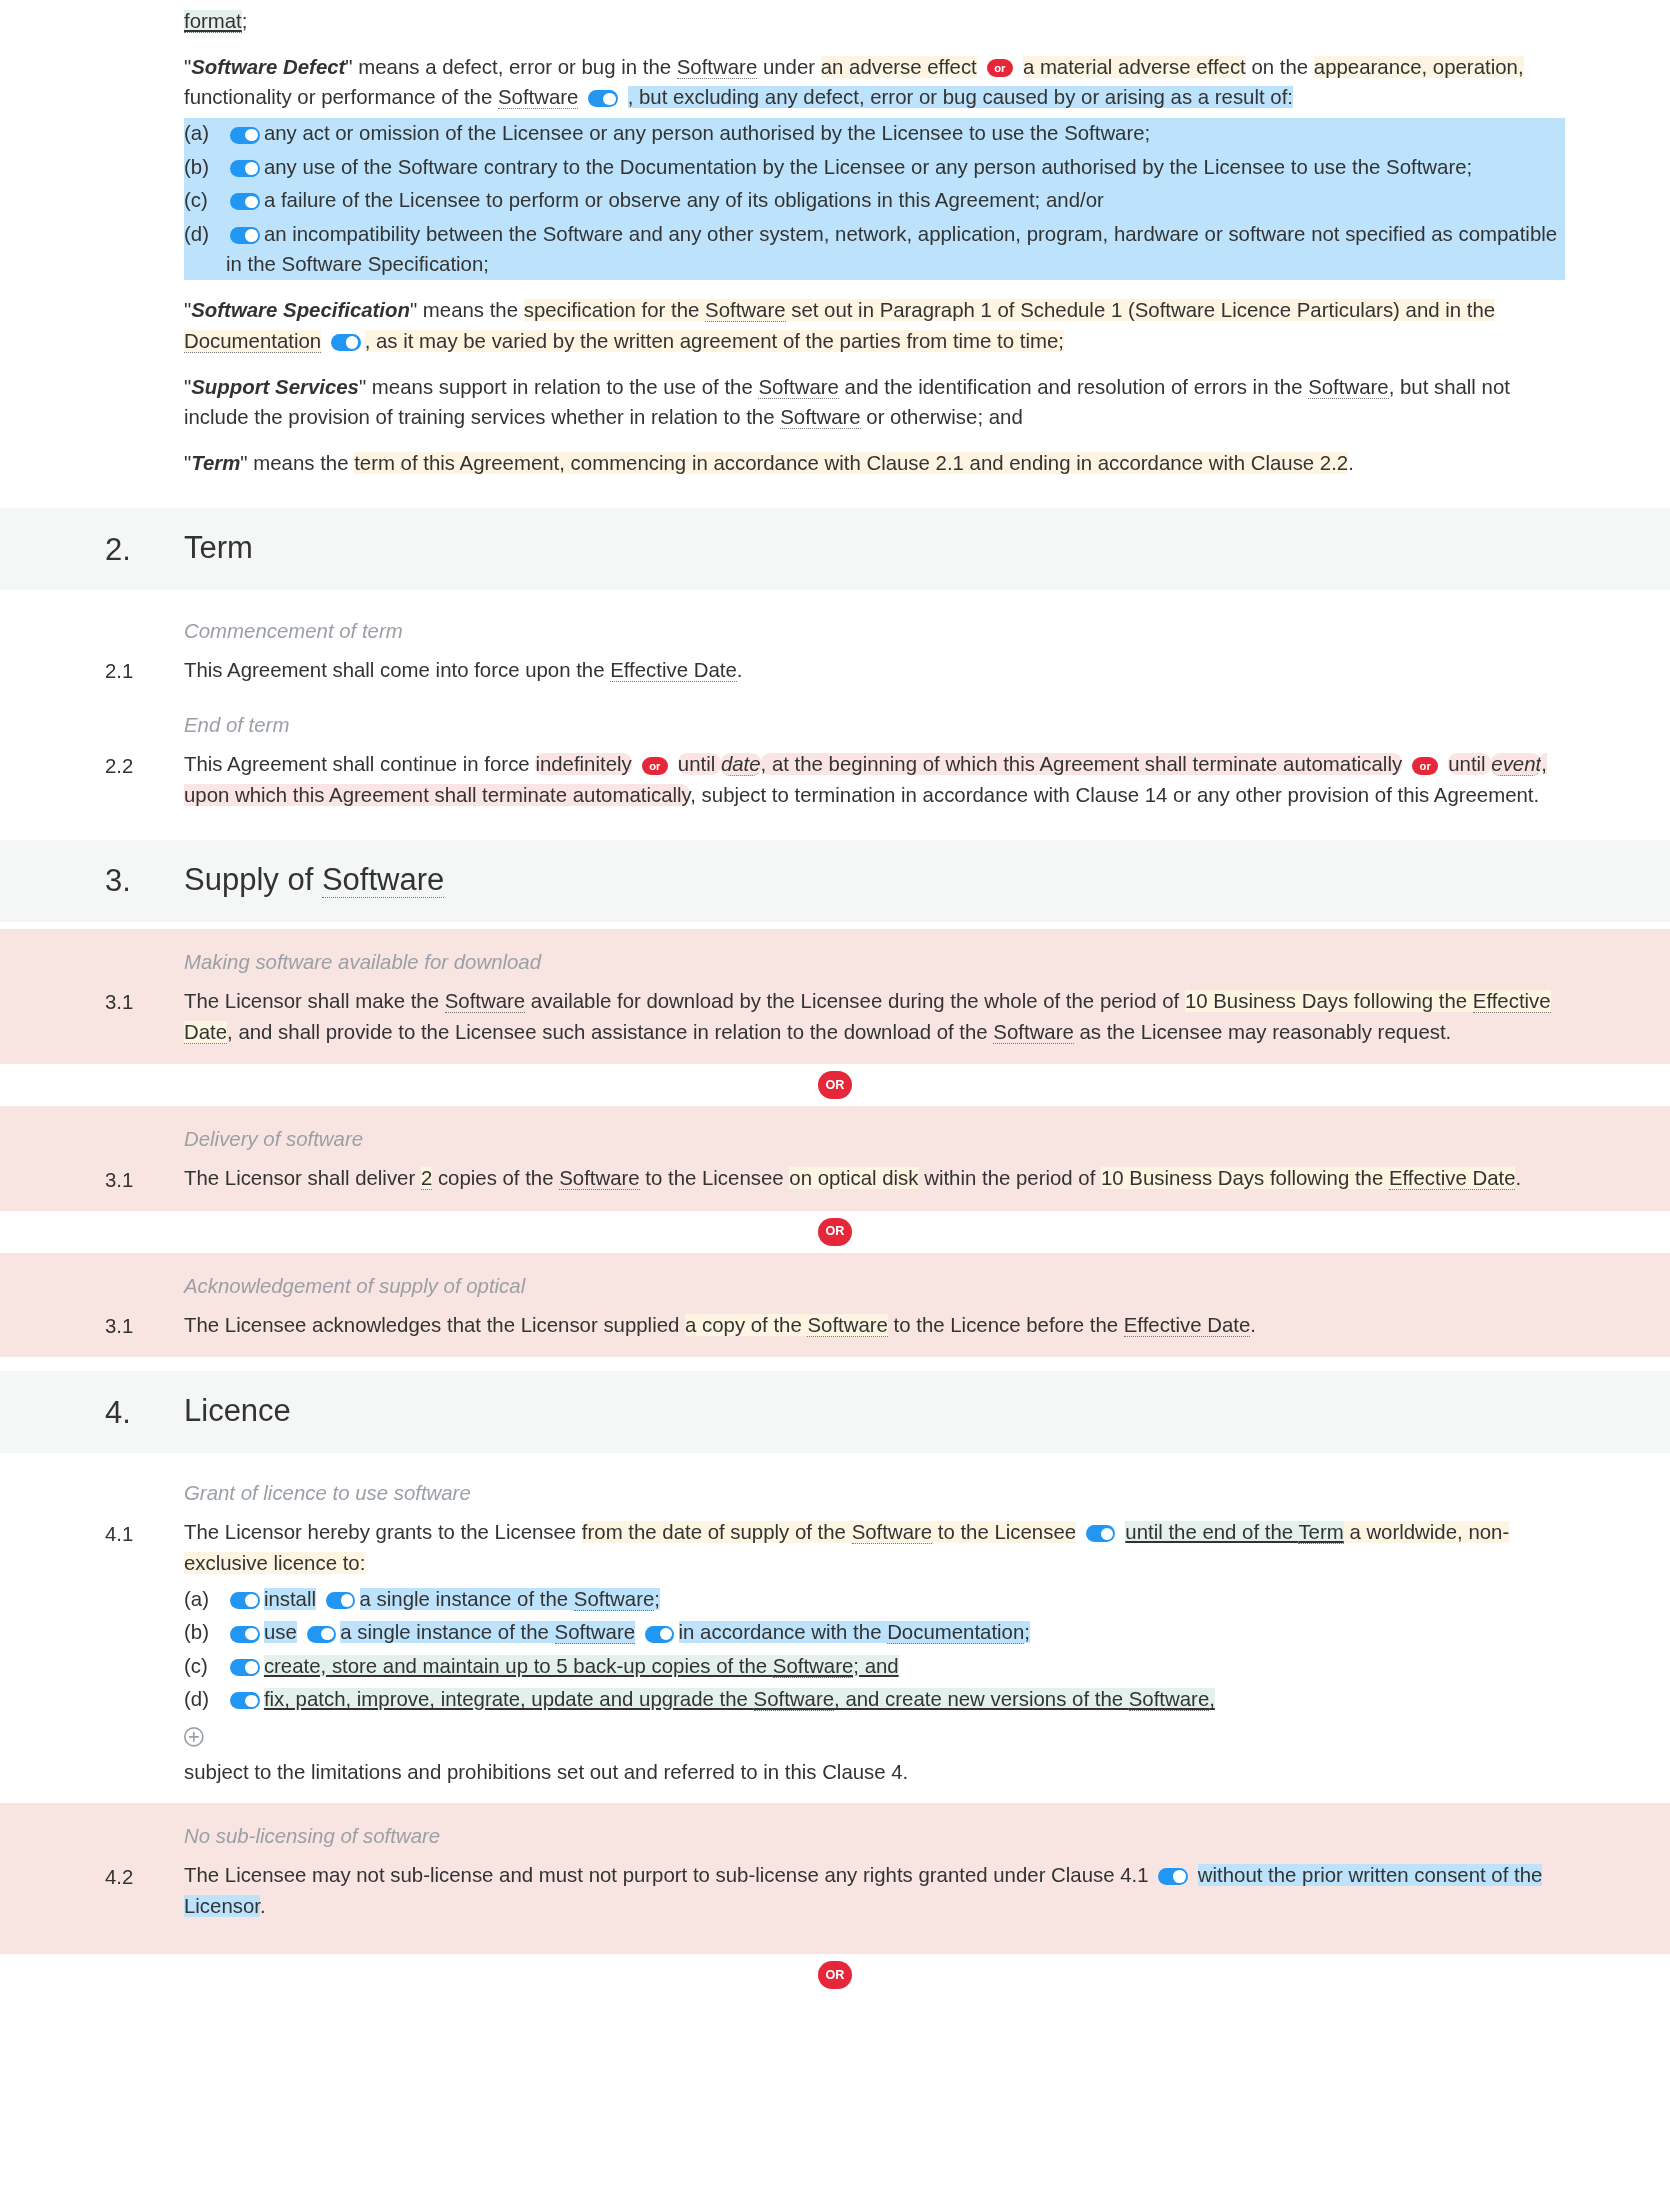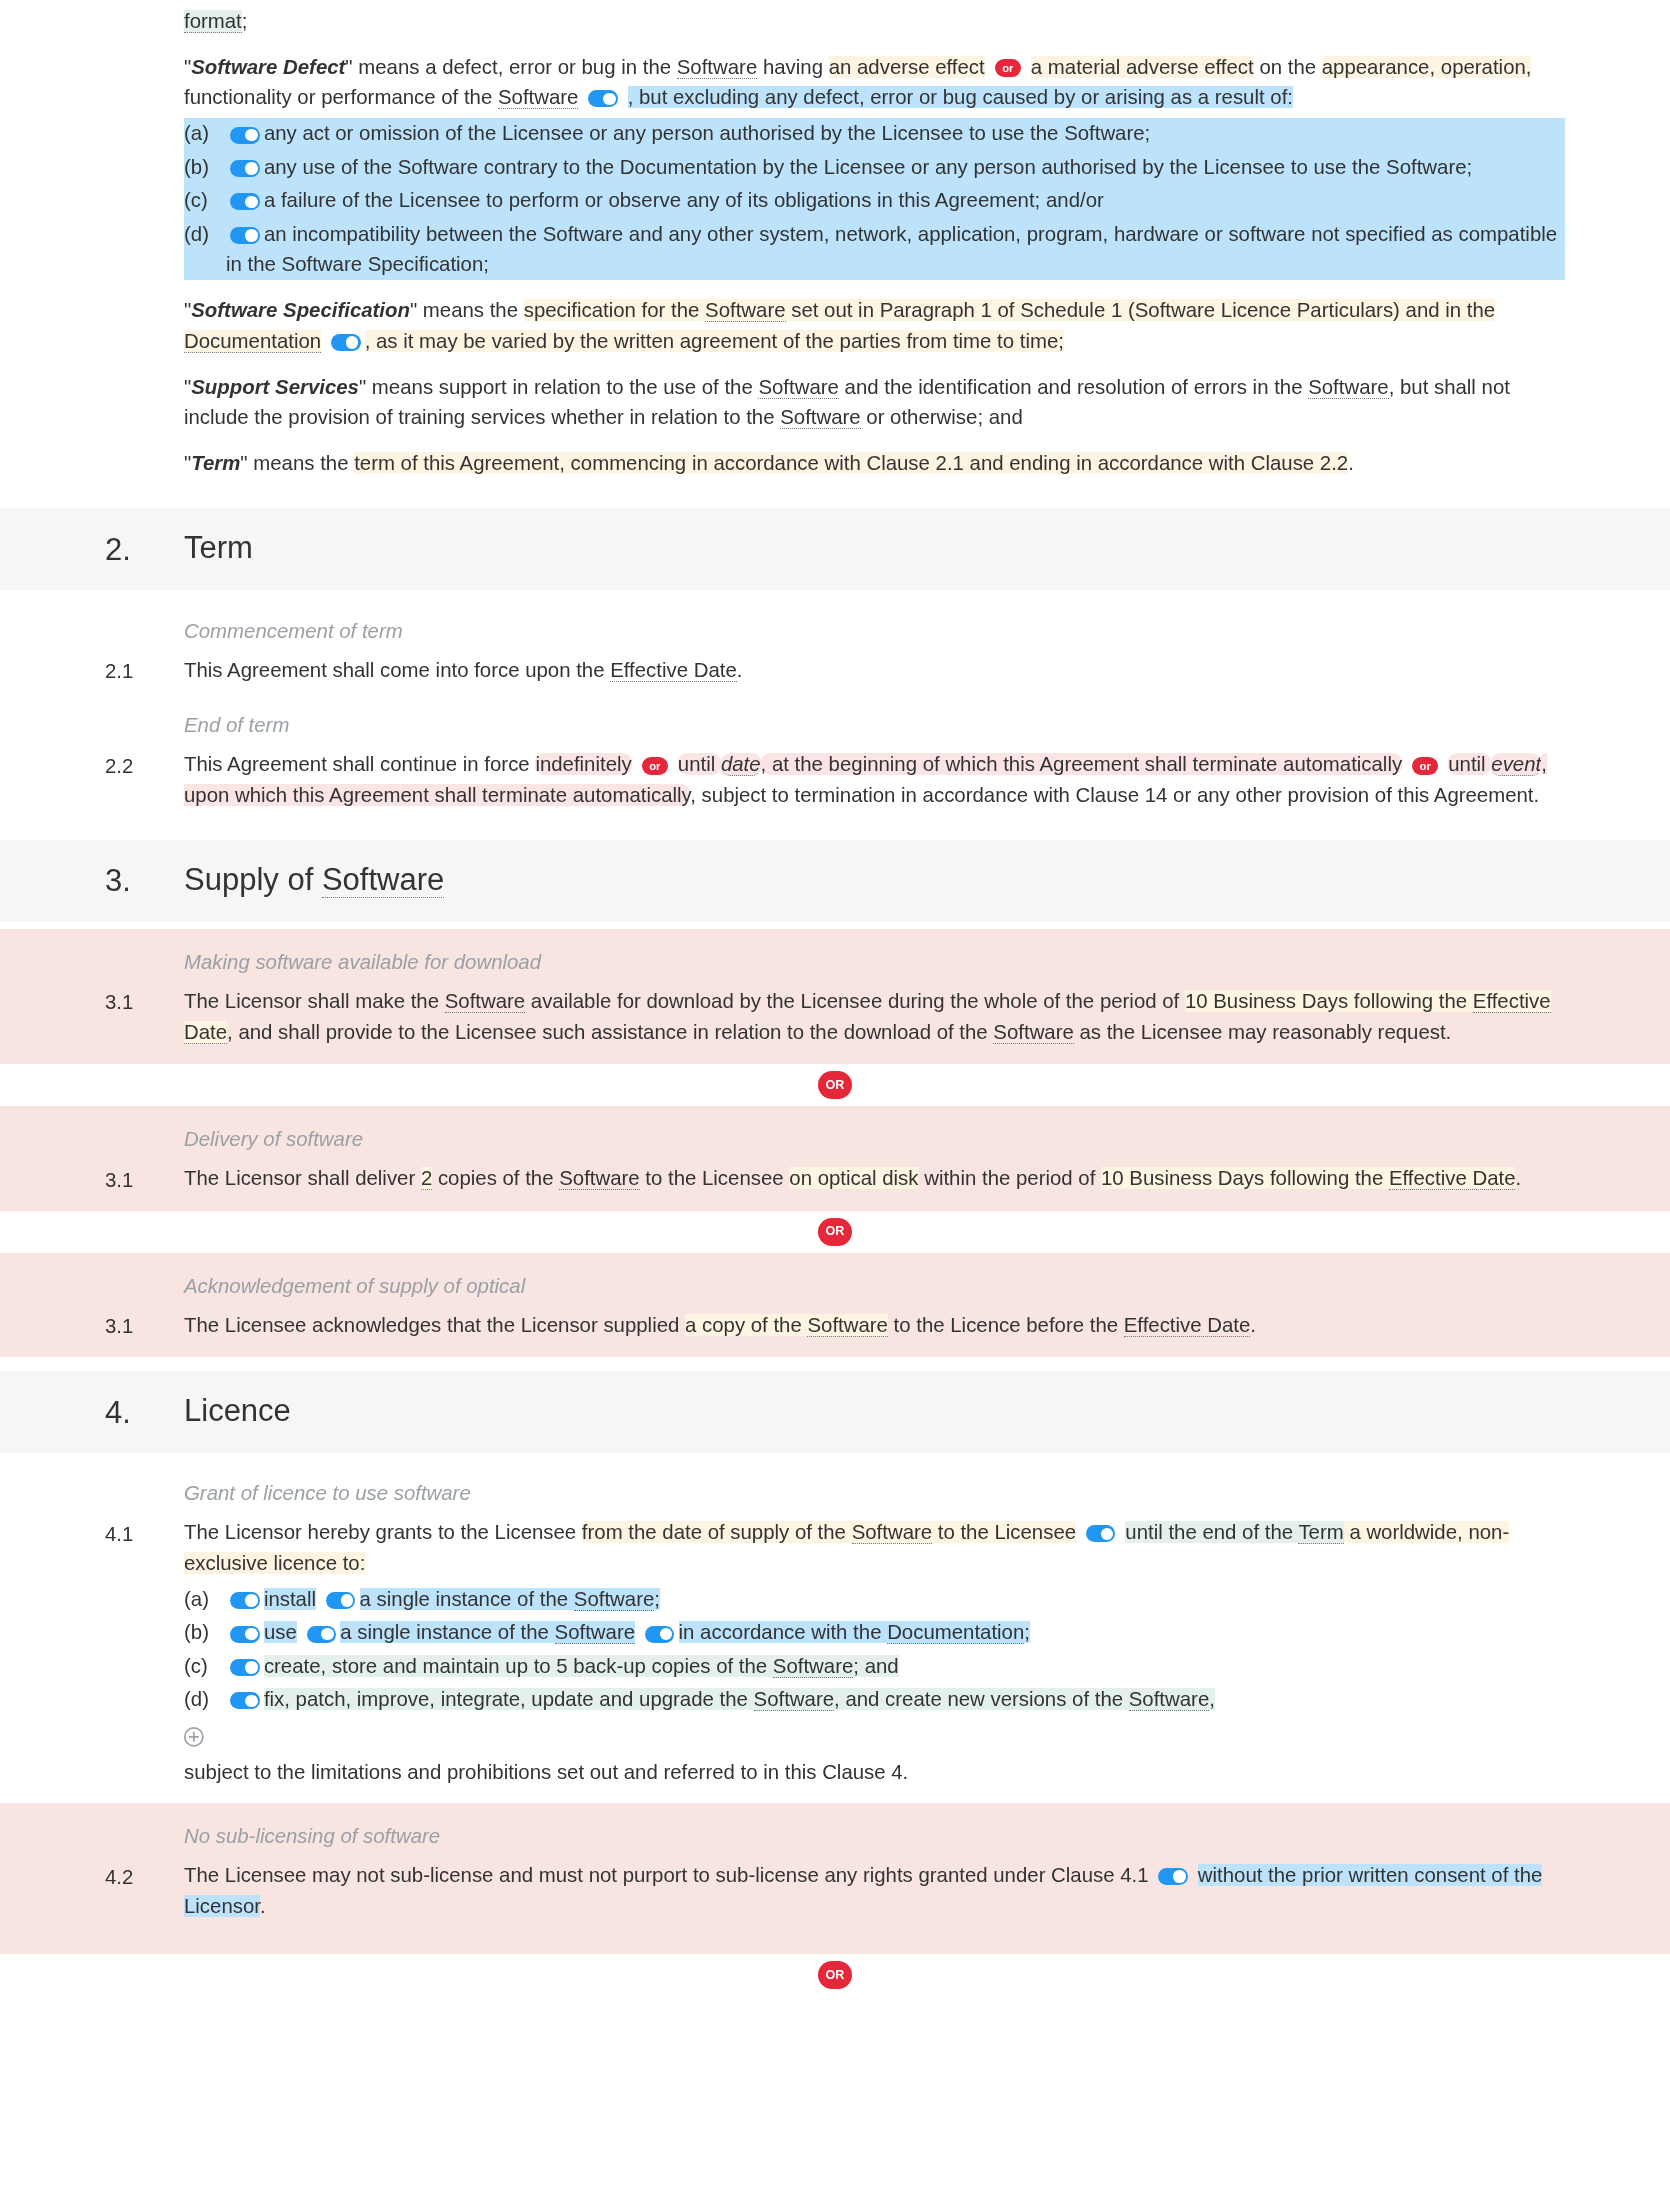--- a/index.html
+++ b/index.html
@@ -27,21 +27,21 @@
   .clause{padding:0 105px;}
   .row{display:flex;align-items:flex-start;}
   .num{flex:0 0 79px;min-width:79px;padding-top:1.4px;}
   .body{flex:1;}
   .para{margin:0 0 15.4px 0;}
   .underline{border-bottom:0.7px dotted #777;}
   .bi{font-style:italic;font-weight:700;}
   .it{font-style:italic;}
 
   .hl-y{background:var(--hl-yellow);}
-  .hl-g{background:var(--hl-green);}
+  .hl-g{background:var(--hl-green);text-decoration:underline;}
   .hl-b{background:var(--hl-blue);}
   .hl-p{background:var(--hl-pink);border-radius:9px;}
 
   .toggle{
     display:inline-flex;align-items:center;justify-content:flex-end;
     width:29.5px;height:17px;border-radius:8.4px;background:var(--toggle);
     vertical-align:middle;margin:0 4.2px;padding:0 2.1px;box-sizing:border-box;
   }
   .toggle::after{content:"";width:12.6px;height:12.6px;border-radius:50%;background:#fff;display:block;}
 
@@ -87,21 +87,21 @@
 
   <div class="clause">
     <div class="row">
       <div class="num"></div>
       <div class="body">
         <p class="para">
           <span class="hl-g underline">format</span><span>;</span>
         </p>
 
         <p class="para">
-          <span>"</span><span class="bi">Software Defect</span><span>" means a defect, error or bug in the </span><span class="underline">Software</span><span> having </span><span class="hl-y">an adverse effect</span>
+          <span>"</span><span class="bi">Software Defect</span><span>" means a defect, error or bug in the </span><span class="underline">Software</span><span> under </span><span class="hl-y">an adverse effect</span>
           <span class="or-inline">or</span>
           <span class="hl-y">a material adverse effect</span><span> on the </span><span class="hl-y">appearance, operation,</span><span> functionality or performance of the </span><span class="underline">Software</span>
           <span class="toggle"></span>
           <span class="hl-b">, but excluding any defect, error or bug caused by or arising as a result of:</span>
           <span class="sublist hl-b" style="display:block;">
             <span class="sub">
                 <span class="sub-label">(a)</span>
                 <span class="sub-content"><span class="toggle"></span><span>any act or omission of the Licensee or any person authorised by the Licensee to use the Software;</span></span>
               </span>
             <span class="sub">

